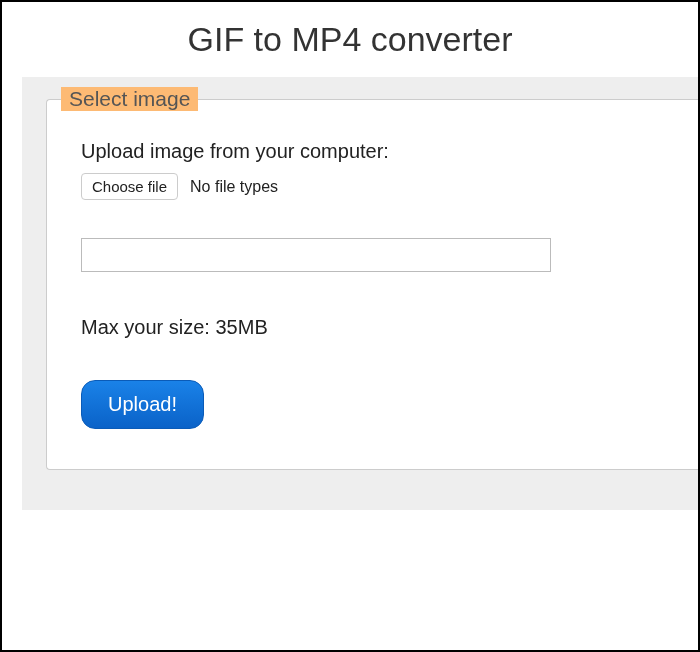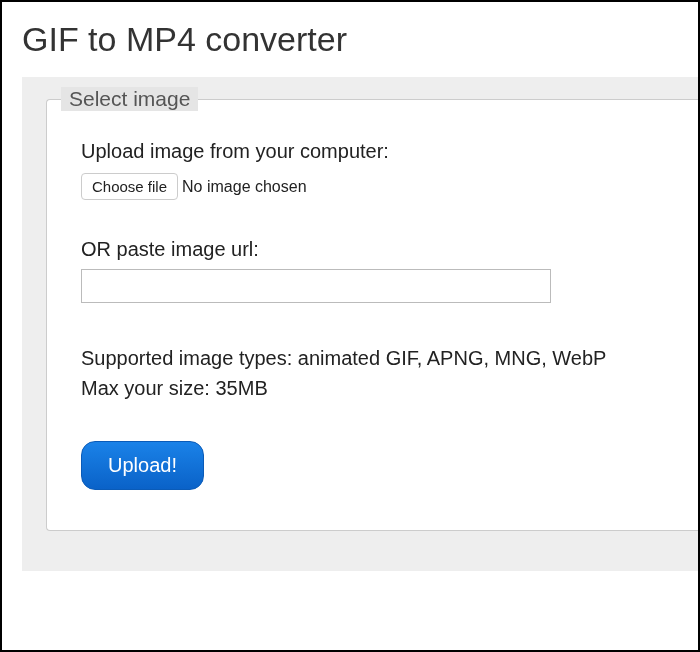--- a/index.html
+++ b/index.html
@@ -14,55 +14,56 @@
       height: 652px;
       border: 2px solid #000;
       padding: 0;
       overflow: hidden;
     }
     .page-title {
       font-size: 34px;
       font-weight: 400;
       color: #333;
       padding: 18px 20px 18px 20px;
+      text-align: center;
     }
     .outer-panel {
       background: #eeeeee;
       margin: 0 0 0 20px;
       padding: 22px 0 40px 24px;
       width: 100%;
     }
     .fieldset {
       background: #fff;
       border: 1px solid #ccc;
       border-right: none;
       border-radius: 4px 0 0 4px;
       padding: 40px 20px 40px 34px;
       position: relative;
     }
     .fieldset-legend {
       position: absolute;
       top: -13px;
       left: 14px;
-      background: #e5e5e5;
+      background: #fdba74;
       padding: 0 8px;
       font-size: 21px;
       color: #555;
       font-weight: 400;
     }
     .upload-label {
       font-size: 20px;
       color: #222;
       margin-bottom: 10px;
       margin-top: 0;
     }
     .file-row {
       display: flex;
       align-items: center;
-      gap: 4px;
+      gap: 12px;
       margin-bottom: 38px;
     }
     .choose-file-btn {
       font-size: 15px;
       padding: 4px 10px;
       background: #fff;
       border: 1px solid #ccc;
       border-radius: 4px;
       color: #222;
       cursor: pointer;
@@ -111,27 +112,25 @@
 <h1 class="page-title">GIF to MP4 converter</h1>
 
 <div class="outer-panel">
   <div class="fieldset">
     <div class="fieldset-legend">Select image</div>
 
     <div class="upload-label">Upload image from your computer:</div>
 
     <div class="file-row">
       <button class="choose-file-btn">Choose file</button>
-      <span class="file-status">No image chosen</span>
+      <span class="file-status">No file types</span>
     </div>
 
-    <div class="or-label">OR paste image url:</div>
 
     <input type="text" class="url-input" value="" style="">
 
     <div class="info-text">
-      <div>Supported image types: animated GIF, APNG, MNG, WebP</div>
       <div>Max your size: 35MB</div>
     </div>
 
     <button class="upload-btn">Upload!</button>
   </div>
 </div>
 
 </body></html>

